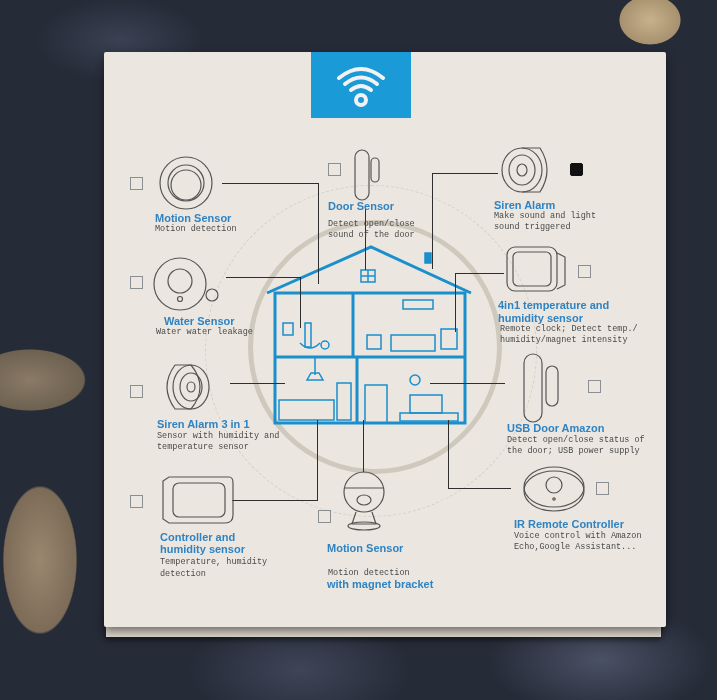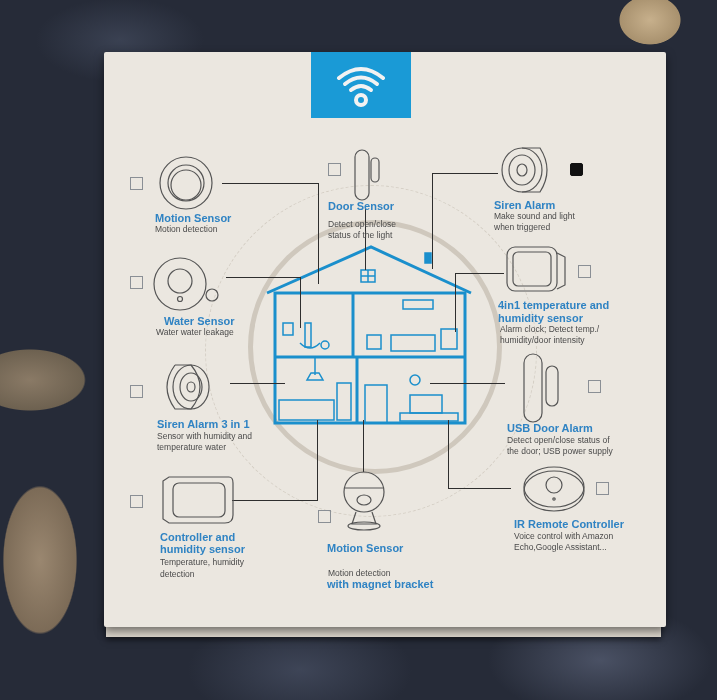--- a/index.html
+++ b/index.html
@@ -36,21 +36,21 @@
   }
   .checkbox {
     position: absolute; width: 11px; height: 11px;
     border: 1px solid #8a8f95; background: transparent;
   }
   .checkbox.checked { background: #111; border-color: #111; border-radius: 2px; }
   .item-title {
     position: absolute; color: #2f83c3; font-weight: bold; font-size: 11px; line-height: 12px;
   }
   .item-desc {
-    position: absolute; color: #4a4a4a; font-size: 8.5px; line-height: 11px;
+    position: absolute; color: #4a4a4a; font-size: 8.5px; line-height: 11px; font-family: Liberation Mono, monospace;
   }
   .connector { position: absolute; border-color: #2e2e2e; border-style: solid; border-width: 0; }
   .device { position: absolute; }
   .house { position: absolute; left: 265px; top: 245px; }
   .ring {
     position: absolute; left: 248px; top: 220px; width: 244px; height: 244px;
     border-radius: 50%; border: 5px solid #cfc8bd;
   }
   .dash-ring {
     position: absolute; left: 205px; top: 185px; width: 330px; height: 330px;
@@ -204,39 +204,39 @@
 <div class="checkbox" style="left:588px;top:380px"></div>
 <div class="checkbox" style="left:130px;top:495px"></div>
 <div class="checkbox" style="left:318px;top:510px"></div>
 <div class="checkbox" style="left:596px;top:482px"></div>
 
 <div class="item-title" style="left:155px;top:212px">Motion Sensor</div>
 <div class="item-desc" style="left:155px;top:224px">Motion detection</div>
 
 <div class="item-title" style="left:328px;top:200px">Door Sensor</div>
 <div class="item-desc" style="left:328px;top:219px">Detect open/close</div>
-<div class="item-desc" style="left:328px;top:230px">status of the light</div>
+<div class="item-desc" style="left:328px;top:230px">sound of the door</div>
 
 <div class="item-title" style="left:494px;top:199px">Siren Alarm</div>
 <div class="item-desc" style="left:494px;top:211px">Make sound and light</div>
-<div class="item-desc" style="left:494px;top:222px">when triggered</div>
+<div class="item-desc" style="left:494px;top:222px">sound triggered</div>
 
 <div class="item-title" style="left:164px;top:315px">Water Sensor</div>
 <div class="item-desc" style="left:156px;top:327px">Water water leakage</div>
 
 <div class="item-title" style="left:498px;top:299px">4in1 temperature and</div>
 <div class="item-title" style="left:498px;top:312px">humidity sensor</div>
-<div class="item-desc" style="left:500px;top:324px">Alarm clock; Detect temp./</div>
-<div class="item-desc" style="left:500px;top:335px">humidity/door intensity</div>
+<div class="item-desc" style="left:500px;top:324px">Remote clock; Detect temp./</div>
+<div class="item-desc" style="left:500px;top:335px">humidity/magnet intensity</div>
 
 <div class="item-title" style="left:157px;top:418px">Siren Alarm 3 in 1</div>
 <div class="item-desc" style="left:157px;top:431px">Sensor with humidity and</div>
-<div class="item-desc" style="left:157px;top:442px">temperature water</div>
-
-<div class="item-title" style="left:507px;top:422px">USB Door Alarm</div>
+<div class="item-desc" style="left:157px;top:442px">temperature sensor</div>
+
+<div class="item-title" style="left:507px;top:422px">USB Door Amazon</div>
 <div class="item-desc" style="left:507px;top:435px">Detect open/close status of</div>
 <div class="item-desc" style="left:507px;top:446px">the door; USB power supply</div>
 
 <div class="item-title" style="left:160px;top:531px">Controller and</div>
 <div class="item-title" style="left:160px;top:543px">humidity sensor</div>
 <div class="item-desc" style="left:160px;top:557px">Temperature, humidity</div>
 <div class="item-desc" style="left:160px;top:569px">detection</div>
 
 <div class="item-title" style="left:327px;top:542px">Motion Sensor</div>
 <div class="item-title" style="left:327px;top:578px">with magnet bracket</div>

